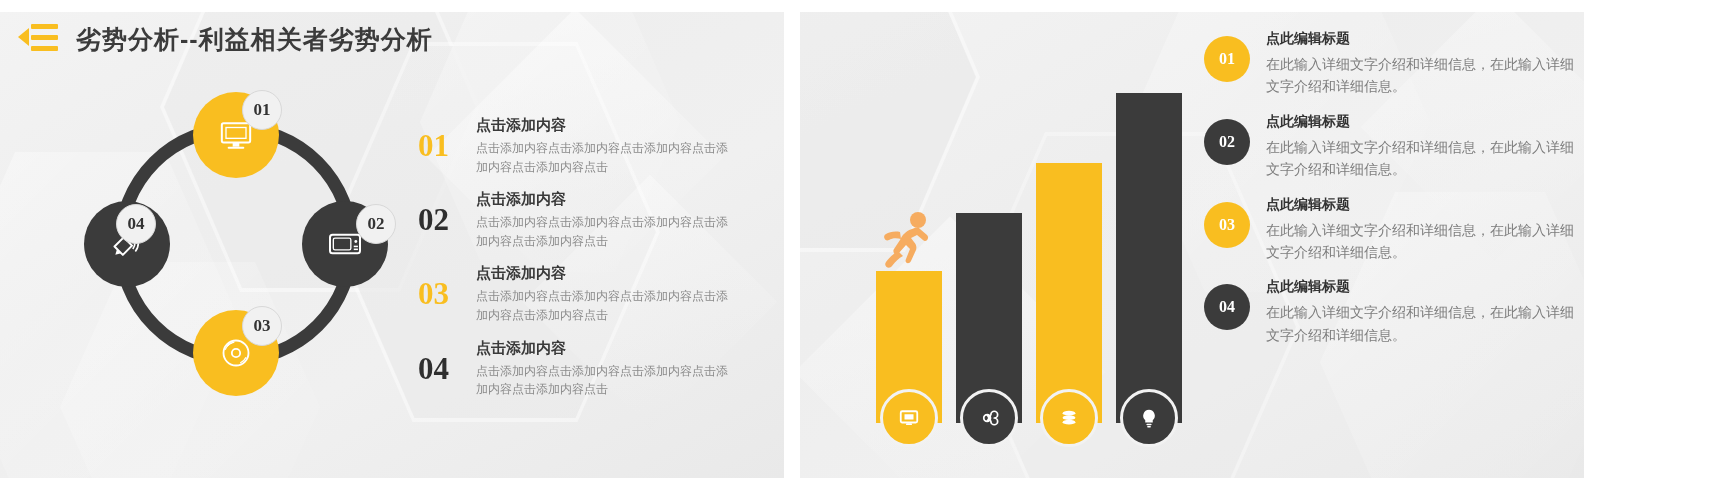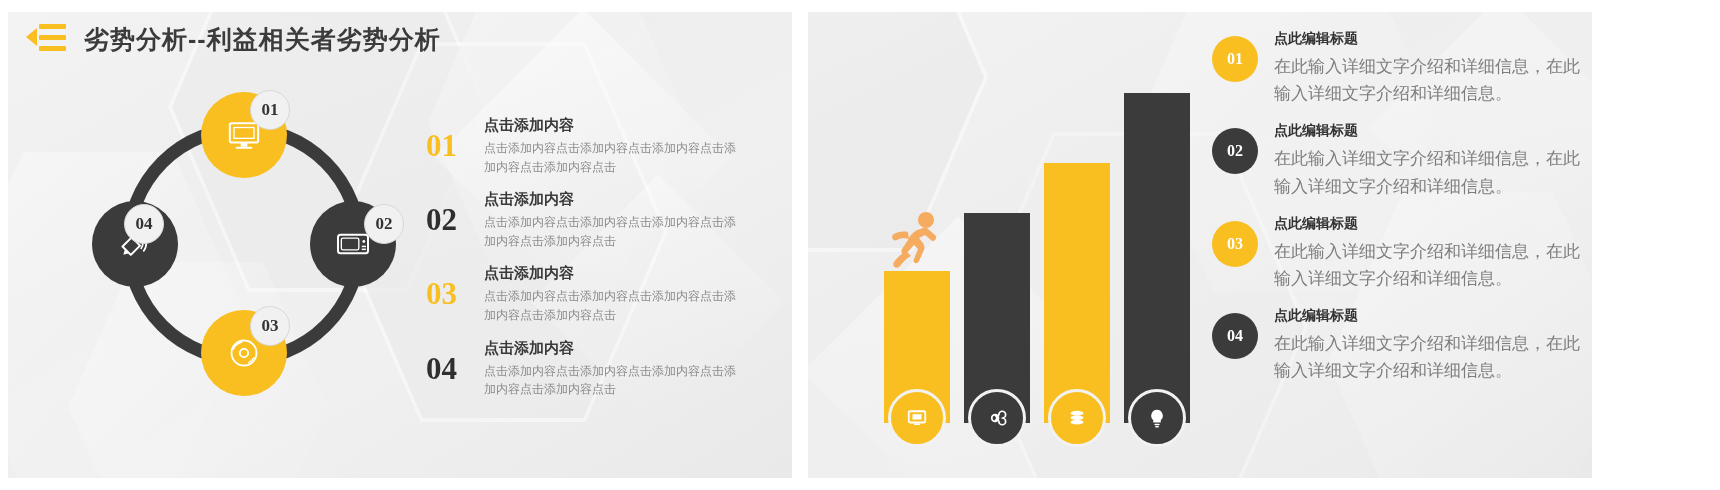--- a/index.html
+++ b/index.html
@@ -2,21 +2,21 @@
 <html><head>
 <meta charset="utf-8">
 <style>
   * { margin:0; padding:0; box-sizing:border-box; }
   html,body { width:1720px; height:490px; }
   body {
     font-family:"Liberation Sans","DejaVu Sans",sans-serif;
     background:#ffffff;
     overflow:hidden;
   }
-  .deck { position:relative; width:1419px; height:490px; display:flex;margin-left:8px; }
+  .deck { position:relative; width:1419px; height:490px; display:flex; }
 
   
   .slide {
     position:relative;
     width:784px;
     height:466px;
     margin-top:12px;
     overflow:hidden;
     background:
       linear-gradient(150deg, #f3f3f3 0%, #eeeeee 35%, #f0f0f0 62%, #e9e9e9 100%);
@@ -135,21 +135,21 @@
     width:46px; height:46px; flex:0 0 46px; border-radius:50%;
     display:flex; align-items:center; justify-content:center;
     color:#fff; font-size:16px; font-weight:bold;
     font-family:"Liberation Serif","DejaVu Serif",serif;
     margin-right:16px; margin-top:6px;
   }
   .ri .circ.y { background:#F9BE20; }
   .ri .circ.d { background:#3b3b3b; }
   .ri .txt { flex:1 1 auto; }
   .ri .t-title { font-size:14px; font-weight:bold; color:#333; margin-bottom:5px; }
-  .ri .t-body  { font-size:17px; color:#7d7d7d; line-height:1.6; }
+  .ri .t-body  { font-size:14px; color:#7d7d7d; line-height:1.6; }
 </style>
 </head>
 <body>
 
 <div class="deck">
 
   <section class="slide slide-left">
 
     <div class="bg">
       <div class="hexo" style="left:160px;top:-90px;width:320px;height:370px;"></div>

